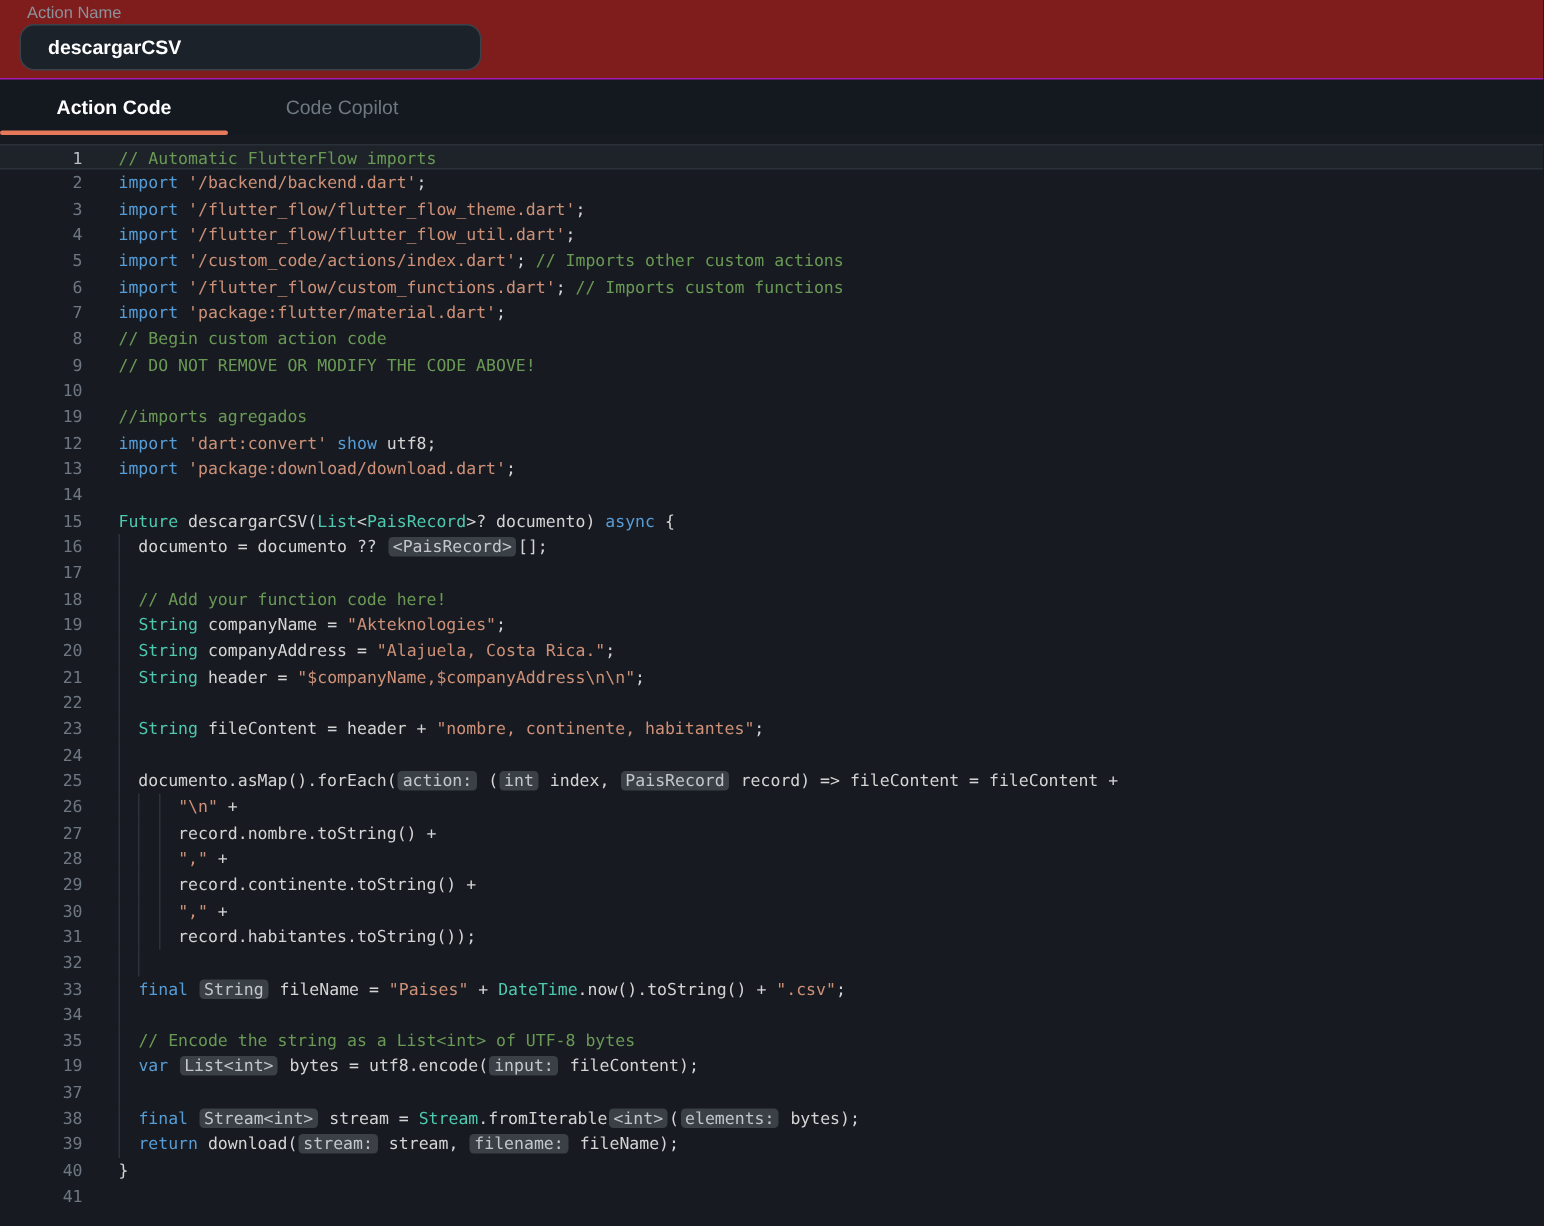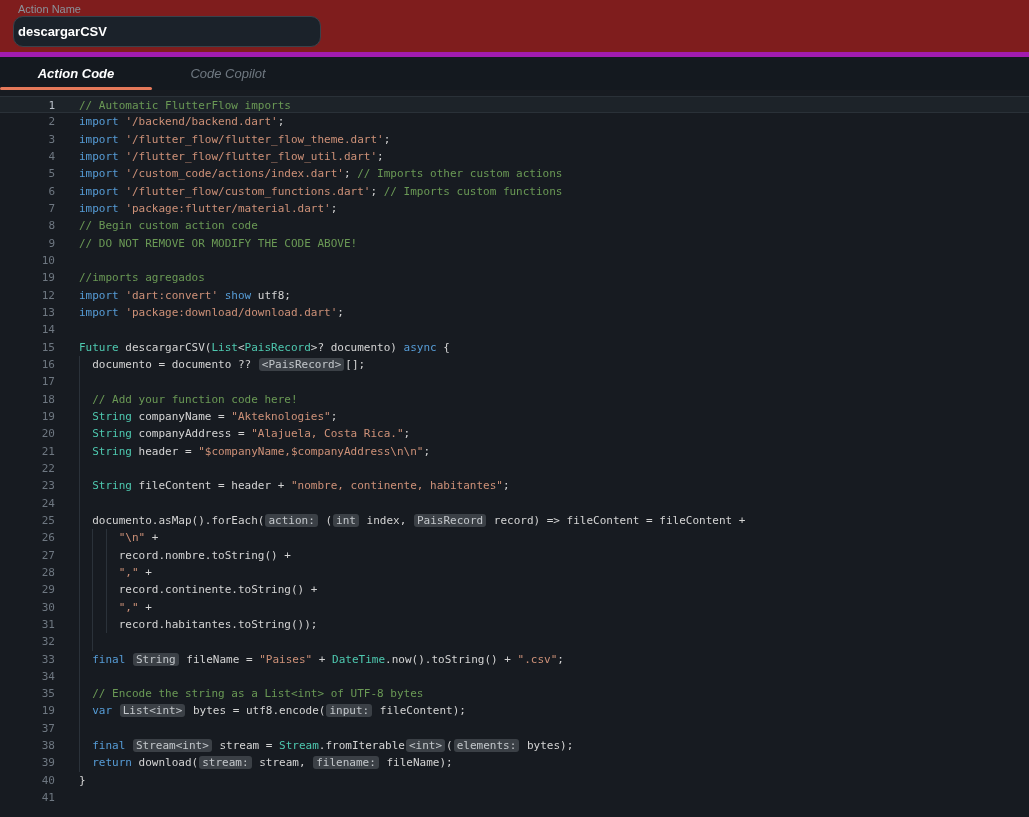--- a/index.html
+++ b/index.html
@@ -7,26 +7,26 @@
   body {
     width:1029px; height:817px; overflow:hidden;
     background:#171b21;
     font-family:"Liberation Sans", sans-serif;
   }
   .header { position:relative; height:52px; background:#7f1d1d; }
   .field-label { position:absolute; left:18px; top:3px; font-size:11px; color:#8b929a; }
   .name-input {
     position:absolute; left:13px; top:16px; width:308px; height:31px;
     background:#1b222a; border:1px solid #3a424b; border-radius:10px;
-    color:#ffffff; font-weight:bold; font-size:13px; padding:0 4px; outline:none;
+    color:#ffffff; font-weight:bold; font-size:13px; padding:0 18px; outline:none;
     font-family:"Liberation Sans", sans-serif;
   }
   .tabbar {
     position:relative; height:38px; background:#14191f;
-    border-top:5px solid #a21caf; display:flex;font-style:italic;
+    border-top:1px solid #a21caf; display:flex;
   }
   .tab { width:152px; display:flex; align-items:center; justify-content:center; font-size:13px; cursor:pointer; }
   .tab.active { color:#ffffff; font-weight:bold; }
   .tab.inactive { color:#6f7881;text-align:center; }
   .tab-underline { position:absolute; left:0; bottom:0; width:152px; height:3px; background:#e5795a; border-radius:2px; }
   .editor {
     position:relative; height:727px; background:#171b21; padding-top:6px;
     font-family:"DejaVu Sans Mono", monospace; font-size:11px;
   }
   .line { position:relative; height:17.33px; line-height:17.33px; white-space:pre; }

